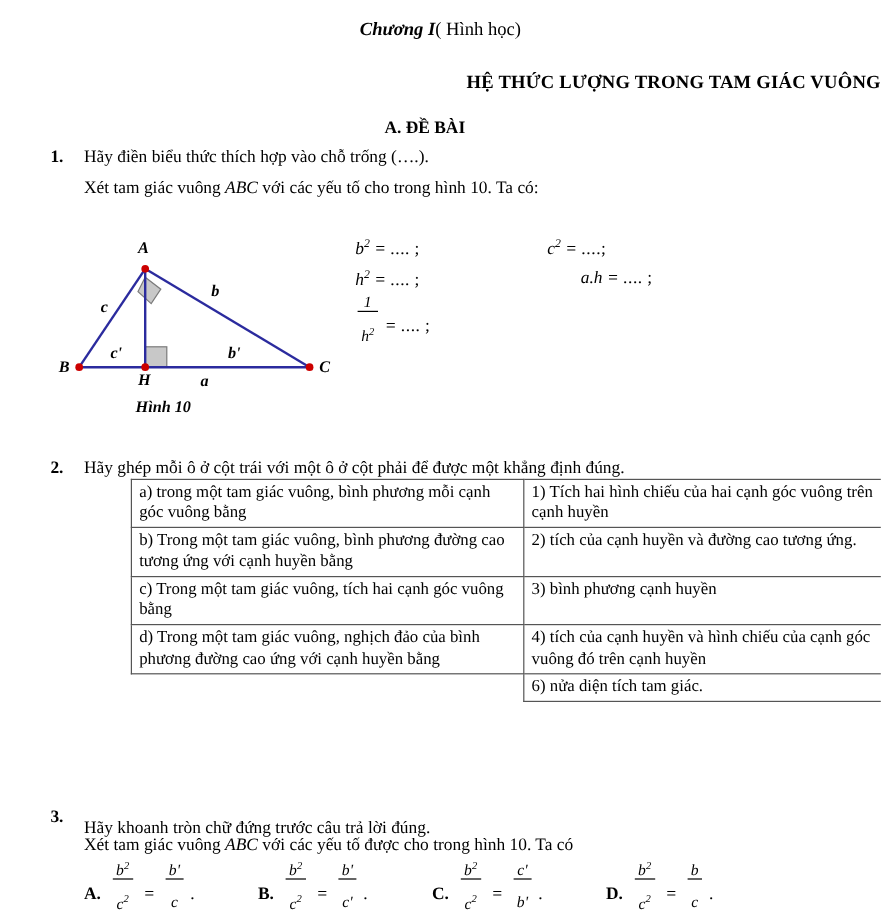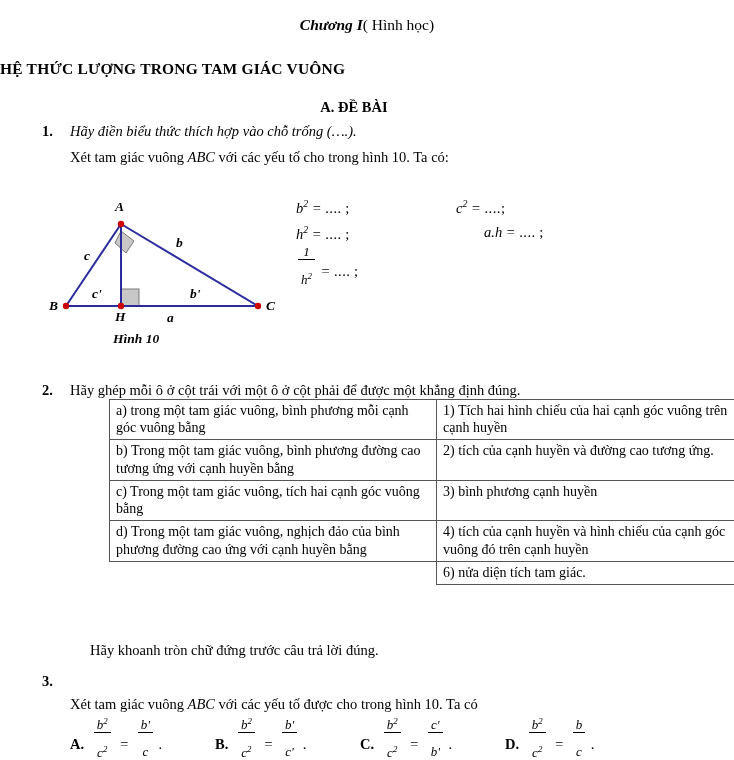--- a/index.html
+++ b/index.html
@@ -38,21 +38,21 @@
   .chapter-line .paren {
     font-weight: normal;
     font-style: normal;
   }
 
   .main-title {
     position: absolute;
     top: 60px;
     left: 0;
     width: 734px;
-    text-align: left;
+    text-align: right;
     font-size: 15.5px;
     font-weight: bold;
     letter-spacing: 0.2px;
   }
 
   .section-title {
     position: absolute;
     top: 99px;
     left: 0;
     width: 708px;
@@ -68,28 +68,28 @@
     font-size: 14.5px;
   }
   .q-text {
     position: absolute;
     font-size: 14.5px;
     white-space: nowrap;
   }
   .ital { font-style: italic; margin-top: 24px; }
 
   #q1-num  { top: 123px; left: 42px; }
-  #q1-l1   { top: 123px; left: 70px; font-style: italic; }
+  #q1-l1   { top: 123px; left: 70px; }
   #q1-l2   { top: 149px; left: 70px; }
 
   #q2-num  { top: 382px; left: 42px; }
   #q2-l1   { top: 382px; left: 70px; }
 
   #q3-num  { top: 673px; left: 42px; }
-  #q3-l1   { top: 642px; left: 70px; margin-left: 20px; }
+  #q3-l1   { top: 682px; left: 70px; }
   #q3-l2   { top: 696px; left: 70px; }
 
   
   .figure {
     position: absolute;
     top: 195px;
     left: 30px;
     width: 260px;
     height: 165px;
   }

